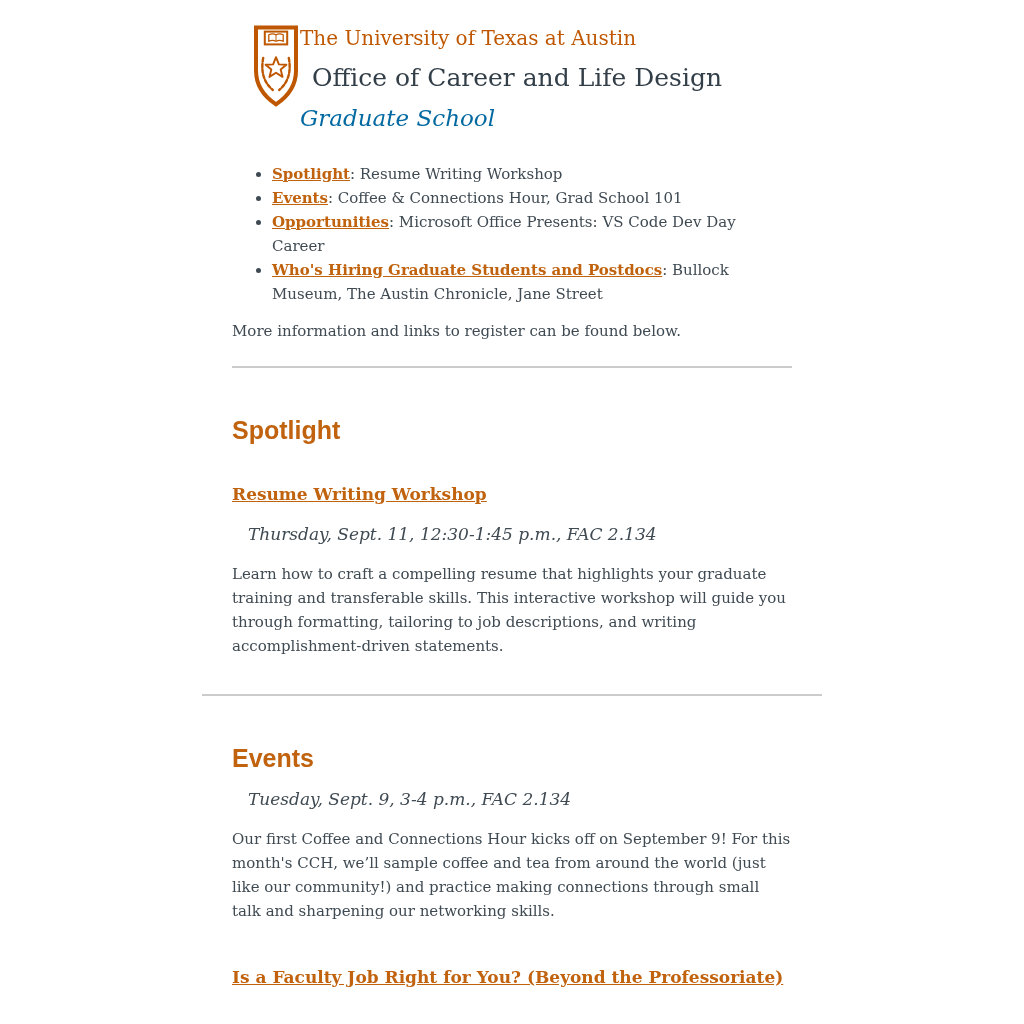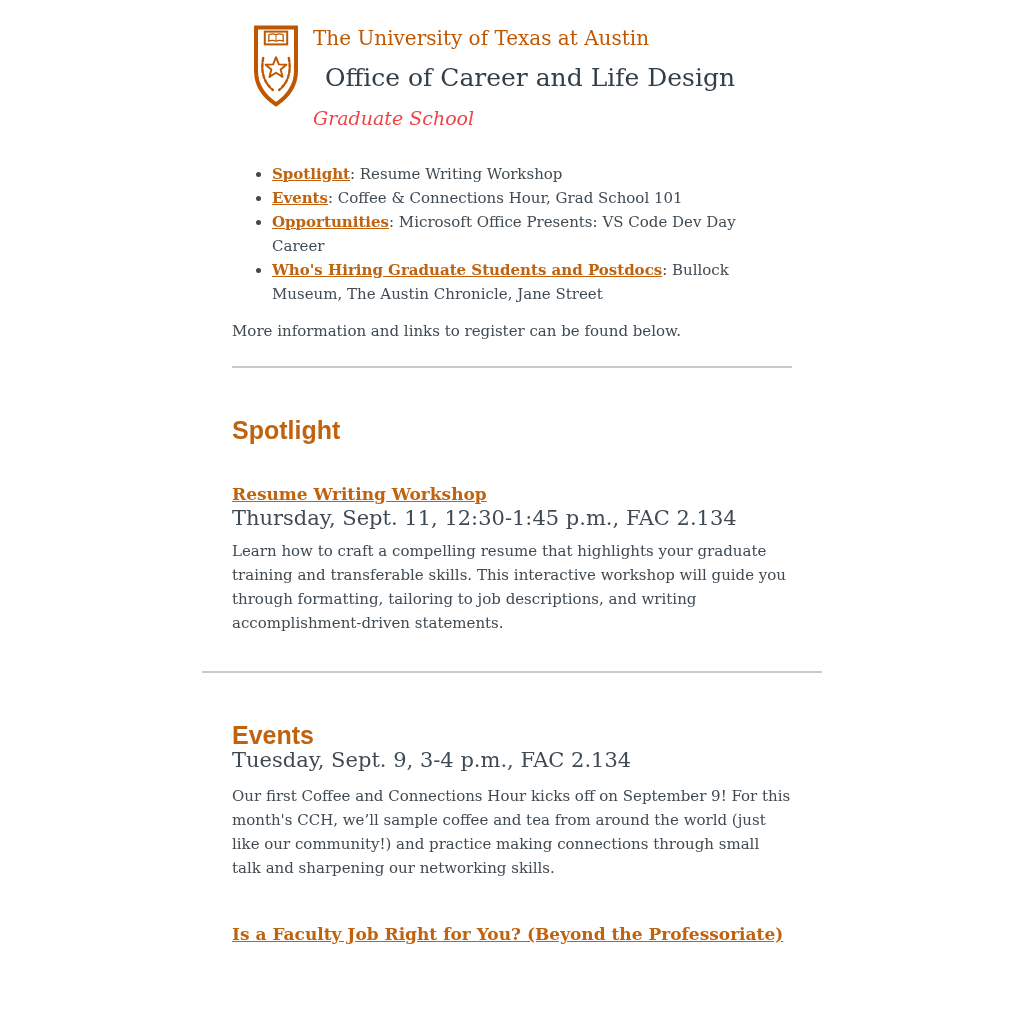--- a/index.html
+++ b/index.html
@@ -18,43 +18,42 @@
   .container {
     width: 560px;
     margin: 0 auto;
     padding-top: 24px;
   }
 
   
   .logo-row {
     display: flex;
     align-items: flex-start;
-    gap: 13px;
     margin-left: 20px;
     margin-bottom: 32px;
     cursor: pointer;
   }
   .shield { flex: 0 0 auto; }
   .brand-text { padding-top: 2px; }
   .brand-university {
     color: #bf5700;
     font-size: 20px;
     line-height: 24px;
     margin: 0;
   }
   .brand-office {
     color: #333f48;
     font-size: 25px;
     line-height: 32px;
     margin: 12px;
     white-space: nowrap;
   }
   .brand-school {
-    color: #ef4444;
-    font-size: 19px;
+    color: #0369a1;
+    font-size: 23px;
     font-style: italic;
     line-height: 24px;
     margin: 0;
   }
 
   
   p { font-size: 15px; line-height: 24px; margin: 0; }
 
   .lead { margin: 0; }
   ul.topics {
@@ -97,22 +96,23 @@
 
   .event-title {
     font-size: 17px;
     line-height: 24px;
     margin: 39px 0 0 0;
   }
   .event-title.tight { margin-top: 38px; }
   .event-title.indent { padding-left: 5px; }
   .event-title.last { margin-top: 42px; }
   .event-date {
-    margin: 0;
-    font-size: 21px;
+    font-style: italic;
+    margin: 16px;
+    font-size: 17px;
   }
   .event-desc { margin-top: 9px; }
   .event-desc.close { margin-top: 12px; }
 </style>
 </head>
 <body>
 
 <div class="viewport">
   <div class="container">
 

